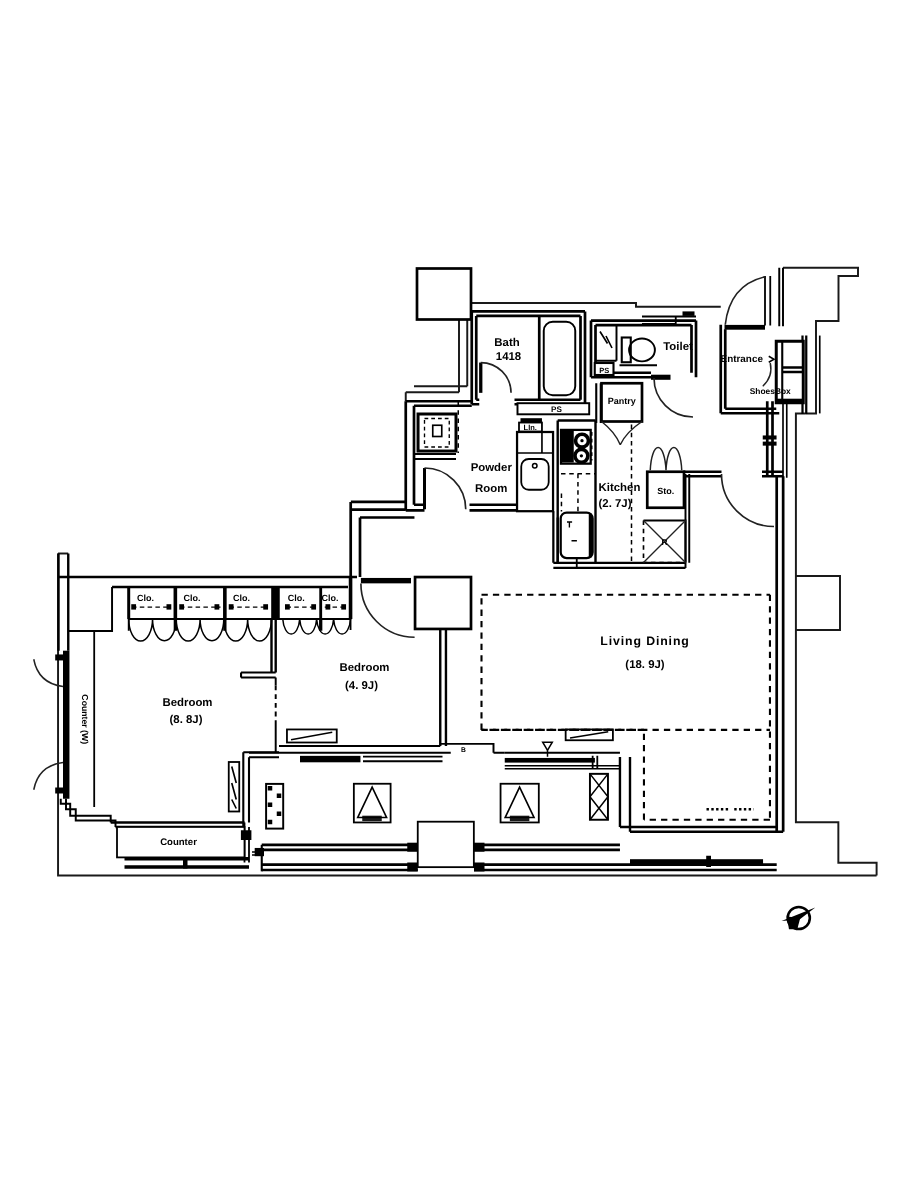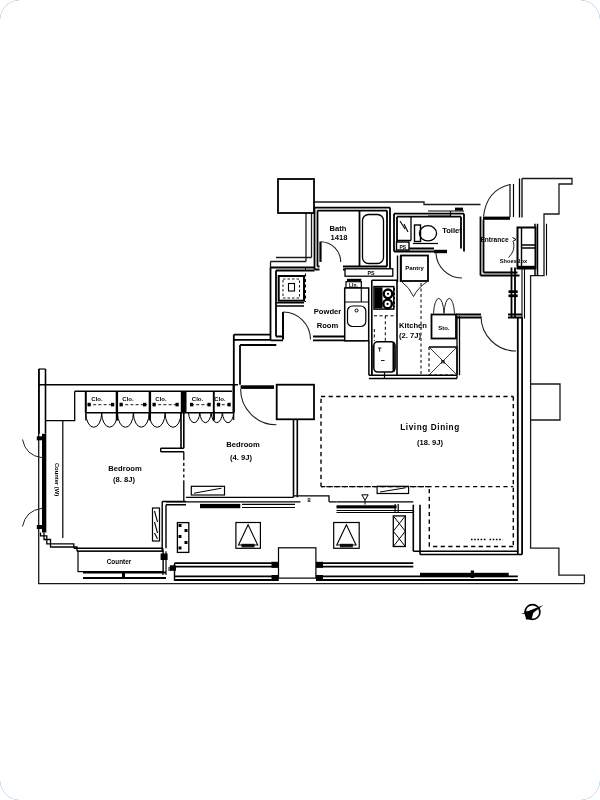--- a/index.html
+++ b/index.html
@@ -1,16 +1,16 @@
 <!DOCTYPE html>
 <html><head>
 <meta charset="utf-8">
 <style>
   html,body{margin:0;padding:0;background:#fff;}
-  .wrap{width:600px;height:800px;background:#0369a1;position:relative;overflow:hidden;border-radius:20px;}
+  .wrap{width:600px;height:800px;background:#0369a1;position:relative;overflow:hidden;}
   text{font-family:"Liberation Sans",sans-serif;fill:#000;font-weight:bold;}
 </style>
 </head>
 <body>
 <div class="wrap">
 <svg width="600" height="800" viewBox="0 0 600 800">
 <rect x="0" y="0" width="600" height="800" fill="#ffffff"></rect>
 
 <g stroke="#1a1a1a" stroke-width="1.3" fill="none">
   <path d="M314,202 H424 V204.5 H480.5"></path>

